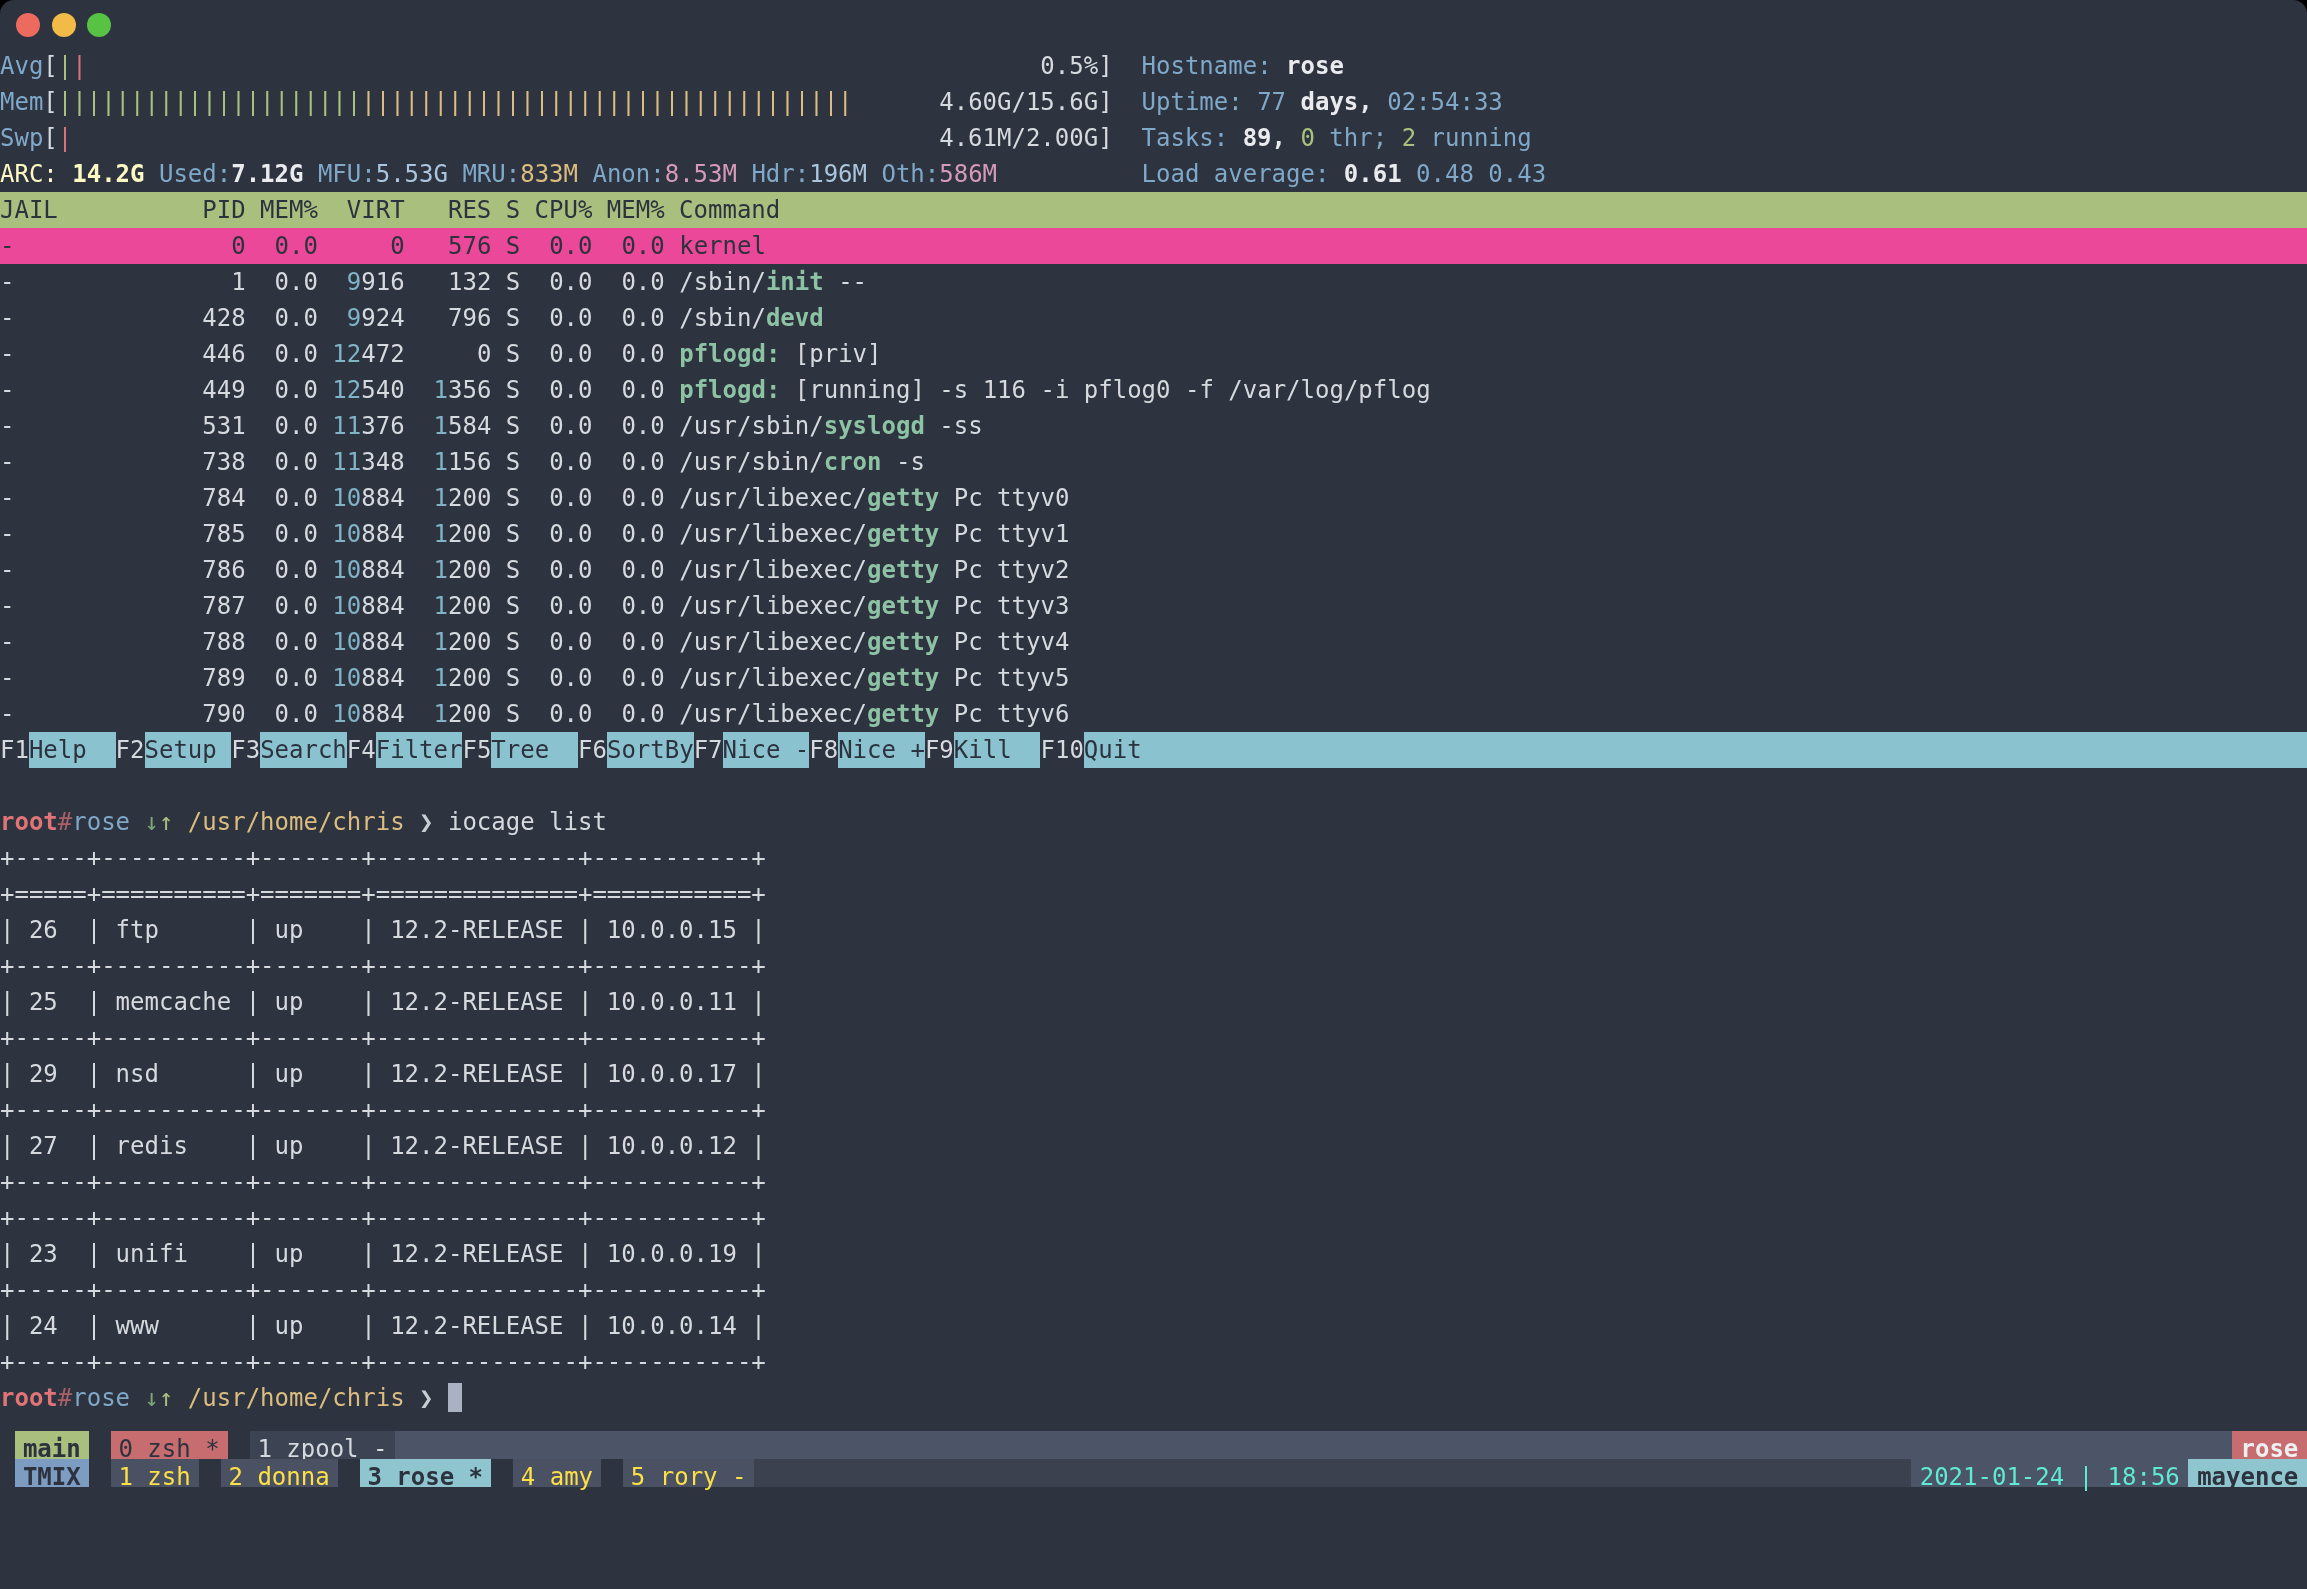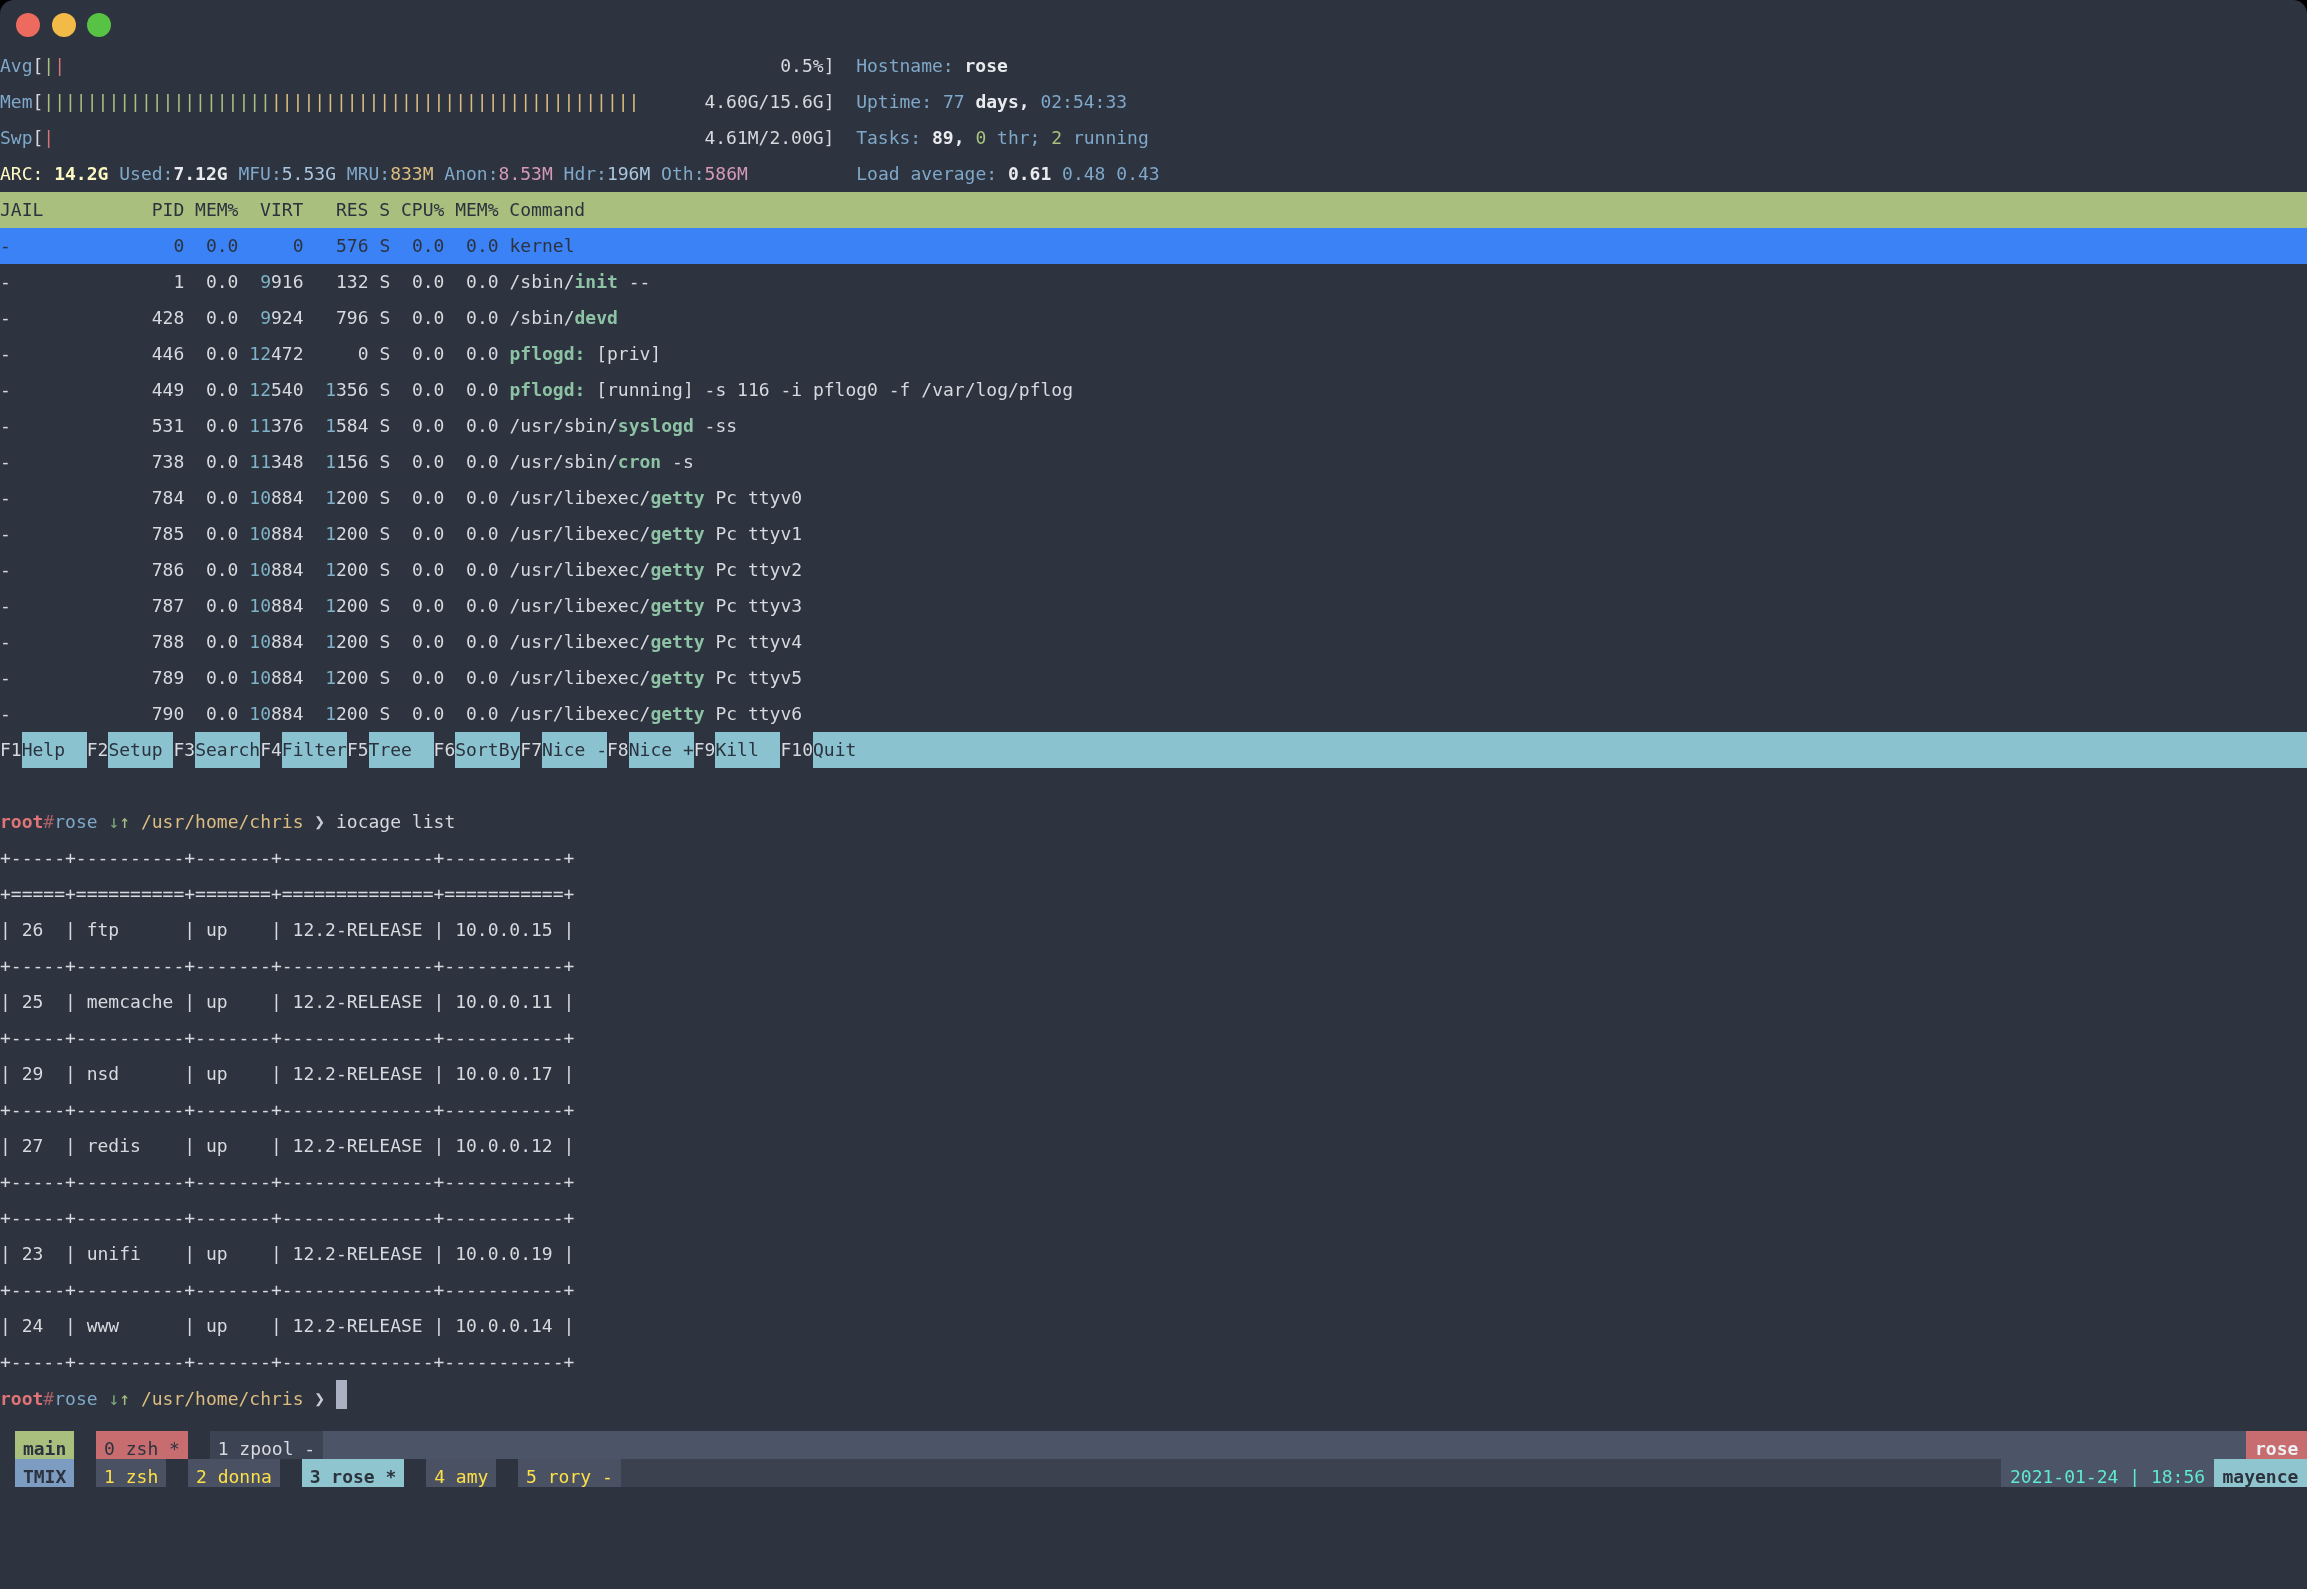--- a/index.html
+++ b/index.html
@@ -1,20 +1,20 @@
 <!DOCTYPE html>
 <html style="font-size:14px"><head>
 <meta charset="utf-8">
 <style>
   html,body{margin:0;padding:0;background:#000;}
   body{font-family:"DejaVu Sans Mono", monospace;}
   #terminal{
     position:relative;width:2307px;height:1590px;background:#2d333f;
     border-radius:14px 14px 0 0;overflow:hidden;
-    font-size:18px;color:#d6d9de;
+    font-size:24px;color:#d6d9de;
   }
   .titlebar{height:48px;position:relative;}
   .dot{position:absolute;top:13px;width:24.4px;height:24.4px;border-radius:50%;}
   .dot.r{left:15.7px;background:#ec6a5e;}
   .dot.y{left:52px;background:#f2bb47;}
   .dot.g{left:87px;background:#58c244;}
   .line{height:36px;line-height:36px;white-space:pre;overflow:hidden;}
   .b{font-weight:bold;}
   .c-blue{color:#7fa8c9}
   .c-teal{color:#fef9c3}
@@ -25,21 +25,21 @@
   .c-red{color:#e17477}
   .c-reddim{color:#aa6067}
   .c-white{color:#d6d9de}
   .c-whiteb{color:#e9ebee;font-weight:bold}
   .c-num{color:#7fb3c8}
   .c-cmd{color:#8dc3a4;font-weight:bold}
   .c-chev{color:#c9ccd2}
   .c-grdim{color:#7da878}
   .c-barred{color:#d77479}
   .htop-head{background:#a9bf7e;color:#2c323e;}
-  .htop-sel{background:#3b82f6;color:#2c323e;}
+  .htop-sel{background:#ec4899;color:#2c323e;}
   .htop-sel span{color:#2c323e !important;font-weight:normal !important;}
   .fbar{display:flex;height:36px;line-height:36px;}
   .fk-key{white-space:pre;color:#d6d9de;background:#2d333f;}
   .fk-label{white-space:pre;color:#2c323e;background:#8ac2cf;}
   .fk-fill{flex:1;background:#8ac2cf;}
   .cursor{display:inline-block;width:1ch;height:29px;background:#a9b1c3;vertical-align:text-bottom;}
   .spacer17{height:15px;}
   .tbar{display:flex;height:28px;line-height:36px;align-items:stretch;}
   .chip{white-space:pre;padding:0 7.9px;margin-left:22px;}
   .chip.first{margin-left:15px;}

